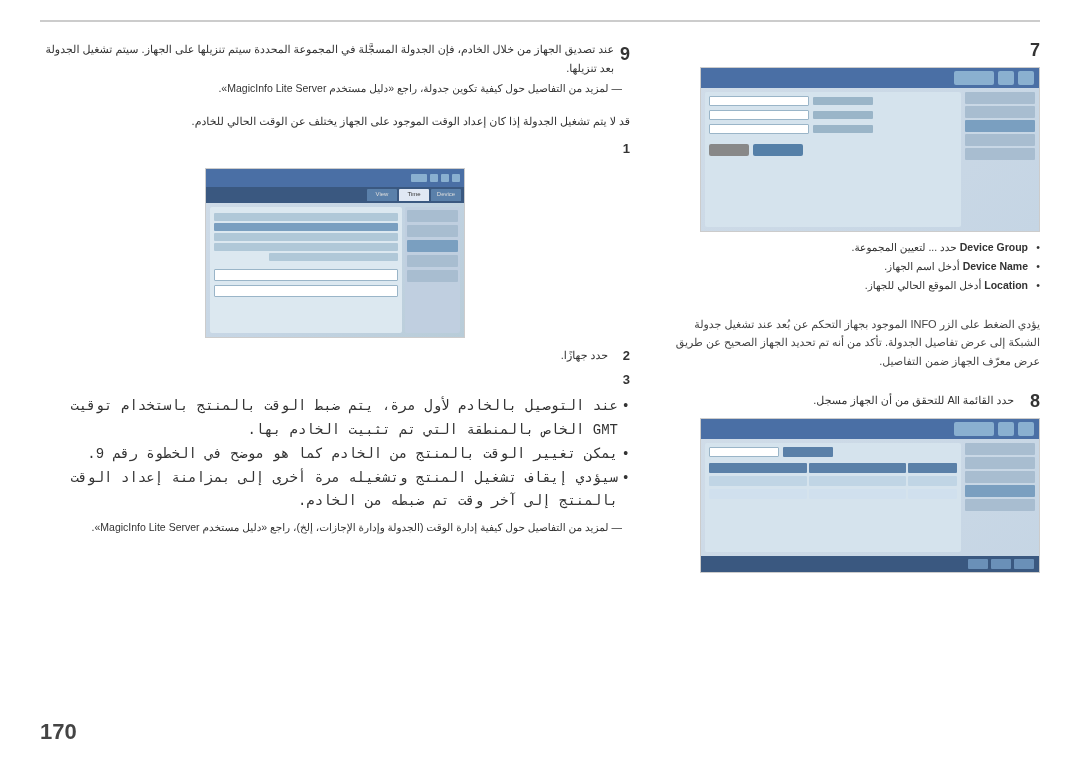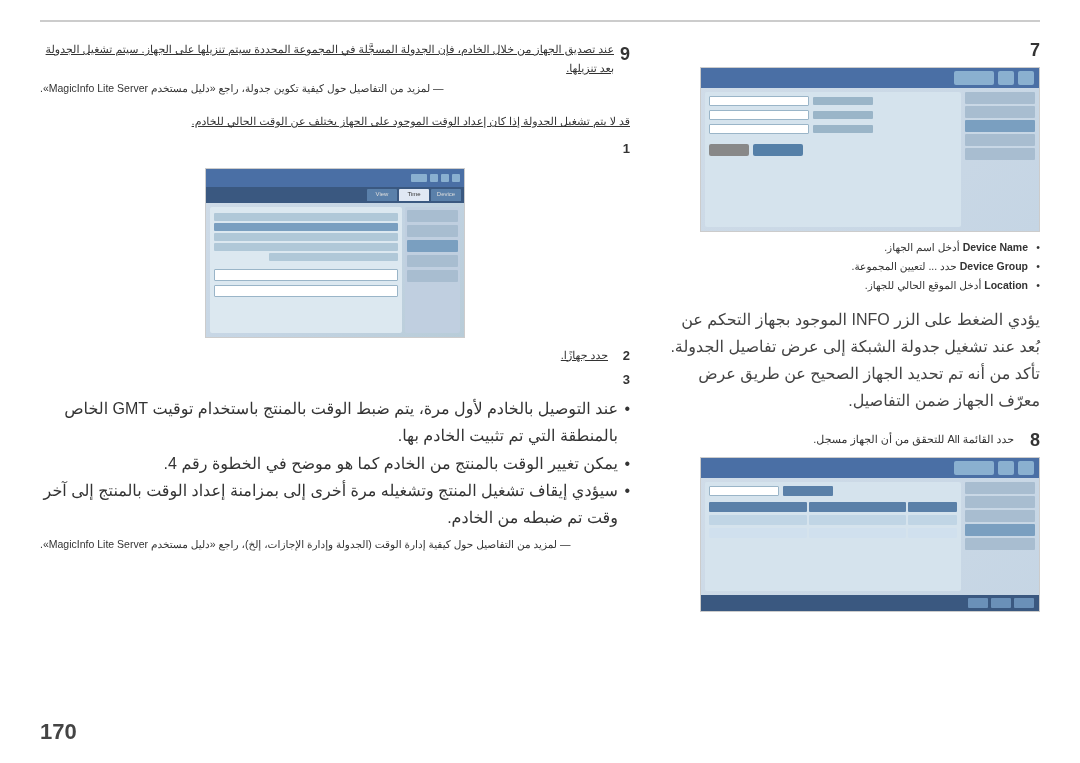--- a/index.html
+++ b/index.html
@@ -52,21 +52,20 @@
       font-weight: bold;
       color: #333;
       margin-bottom: 4px;
       display: block;
     }
 
     .step-text {
       font-size: 11px;
       color: #333;
       line-height: 1.7;
-      text-decoration: underline;
     }
 
     .section-heading {
       font-size: 13px;
       font-weight: bold;
       color: #333;
       margin: 10px 0 5px 0;
       text-align: right;
     }
 
@@ -153,38 +152,39 @@
     }
 
     .bullet-list {
       list-style: none;
       direction: rtl;
       text-align: right;
       margin: 5px 0;
     }
 
     .bullet-list li {
-      font-size: 16px;
+      font-size: 14px;
       color: #333;
       line-height: 1.7;
       padding-right: 12px;
       position: relative;
+      font-family: Liberation Mono, monospace;
     }
 
     .bullet-list li::before {
       content: "•";
       position: absolute;
       right: 0;
     }
 
     .dash-line {
       font-size: 10.5px;
       color: #333;
       direction: rtl;
-      text-align: left;
+      text-align: right;
       line-height: 1.7;
       padding-right: 8px;
     }
 
     .dash-line::before {
       content: "— ";
     }
 
     
     .right-col {
@@ -331,26 +331,26 @@
       position: relative;
     }
 
     .right-bullet-list li::before {
       content: "•";
       position: absolute;
       right: 0;
     }
 
     .info-text {
-      font-size: 16px;
+      font-size: 11px;
       color: #444;
       line-height: 1.7;
       direction: rtl;
       text-align: right;
-      margin: 11px 0;
+      margin: 20px 0;
     }
 
     .page-number {
       position: absolute;
       bottom: 18px;
       left: 40px;
       font-size: 22px;
       font-weight: bold;
       color: #444;
     }
@@ -472,21 +472,21 @@
         <span class="step-num-small">2</span>
         <span class="step-text">حدد جهازًا.</span>
       </div>
 
       <div class="step-row-inline">
         <span class="step-num-small">3</span>
       </div>
 
       <ul class="bullet-list">
         <li>عند التوصيل بالخادم لأول مرة، يتم ضبط الوقت بالمنتج باستخدام توقيت GMT الخاص بالمنطقة التي تم تثبيت الخادم بها.</li>
-        <li>يمكن تغيير الوقت بالمنتج من الخادم كما هو موضح في الخطوة رقم 4.</li>
+        <li>يمكن تغيير الوقت بالمنتج من الخادم كما هو موضح في الخطوة رقم 9.</li>
         <li>سيؤدي إيقاف تشغيل المنتج وتشغيله مرة أخرى إلى بمزامنة إعداد الوقت بالمنتج إلى آخر وقت تم ضبطه من الخادم.</li>
       </ul>
 
       <div class="dash-line">لمزيد من التفاصيل حول كيفية إدارة الوقت (الجدولة وإدارة الإجازات، إلخ)، راجع «دليل مستخدم MagicInfo Lite Server».</div>
 
     </div>
 
     <div class="right-col">
 
       <div class="right-step-block">
@@ -526,26 +526,26 @@
                   <div class="right-ss-button"></div>
                   <div class="right-ss-button" style="background:#888; margin-right:4px; width:40px;"></div>
                 </div>
               </div>
             </div>
           </div>
         </div>
 
         <ul class="right-bullet-list">
           <li>
+            <span class="bold-term">Device Group</span>
+            <span>حدد ... لتعيين المجموعة.</span>
+          </li>
+          <li>
             <span class="bold-term">Device Name</span>
             <span>أدخل اسم الجهاز.</span>
-          </li>
-          <li>
-            <span class="bold-term">Device Group</span>
-            <span>حدد ... لتعيين المجموعة.</span>
           </li>
           <li>
             <span class="bold-term">Location</span>
             <span>أدخل الموقع الحالي للجهاز.</span>
           </li>
         </ul>
 
         <div class="info-text">يؤدي الضغط على الزر INFO الموجود بجهاز التحكم عن بُعد عند تشغيل جدولة الشبكة إلى عرض تفاصيل الجدولة. تأكد من أنه تم تحديد الجهاز الصحيح عن طريق عرض معرّف الجهاز ضمن التفاصيل.</div>
 
       </div>

